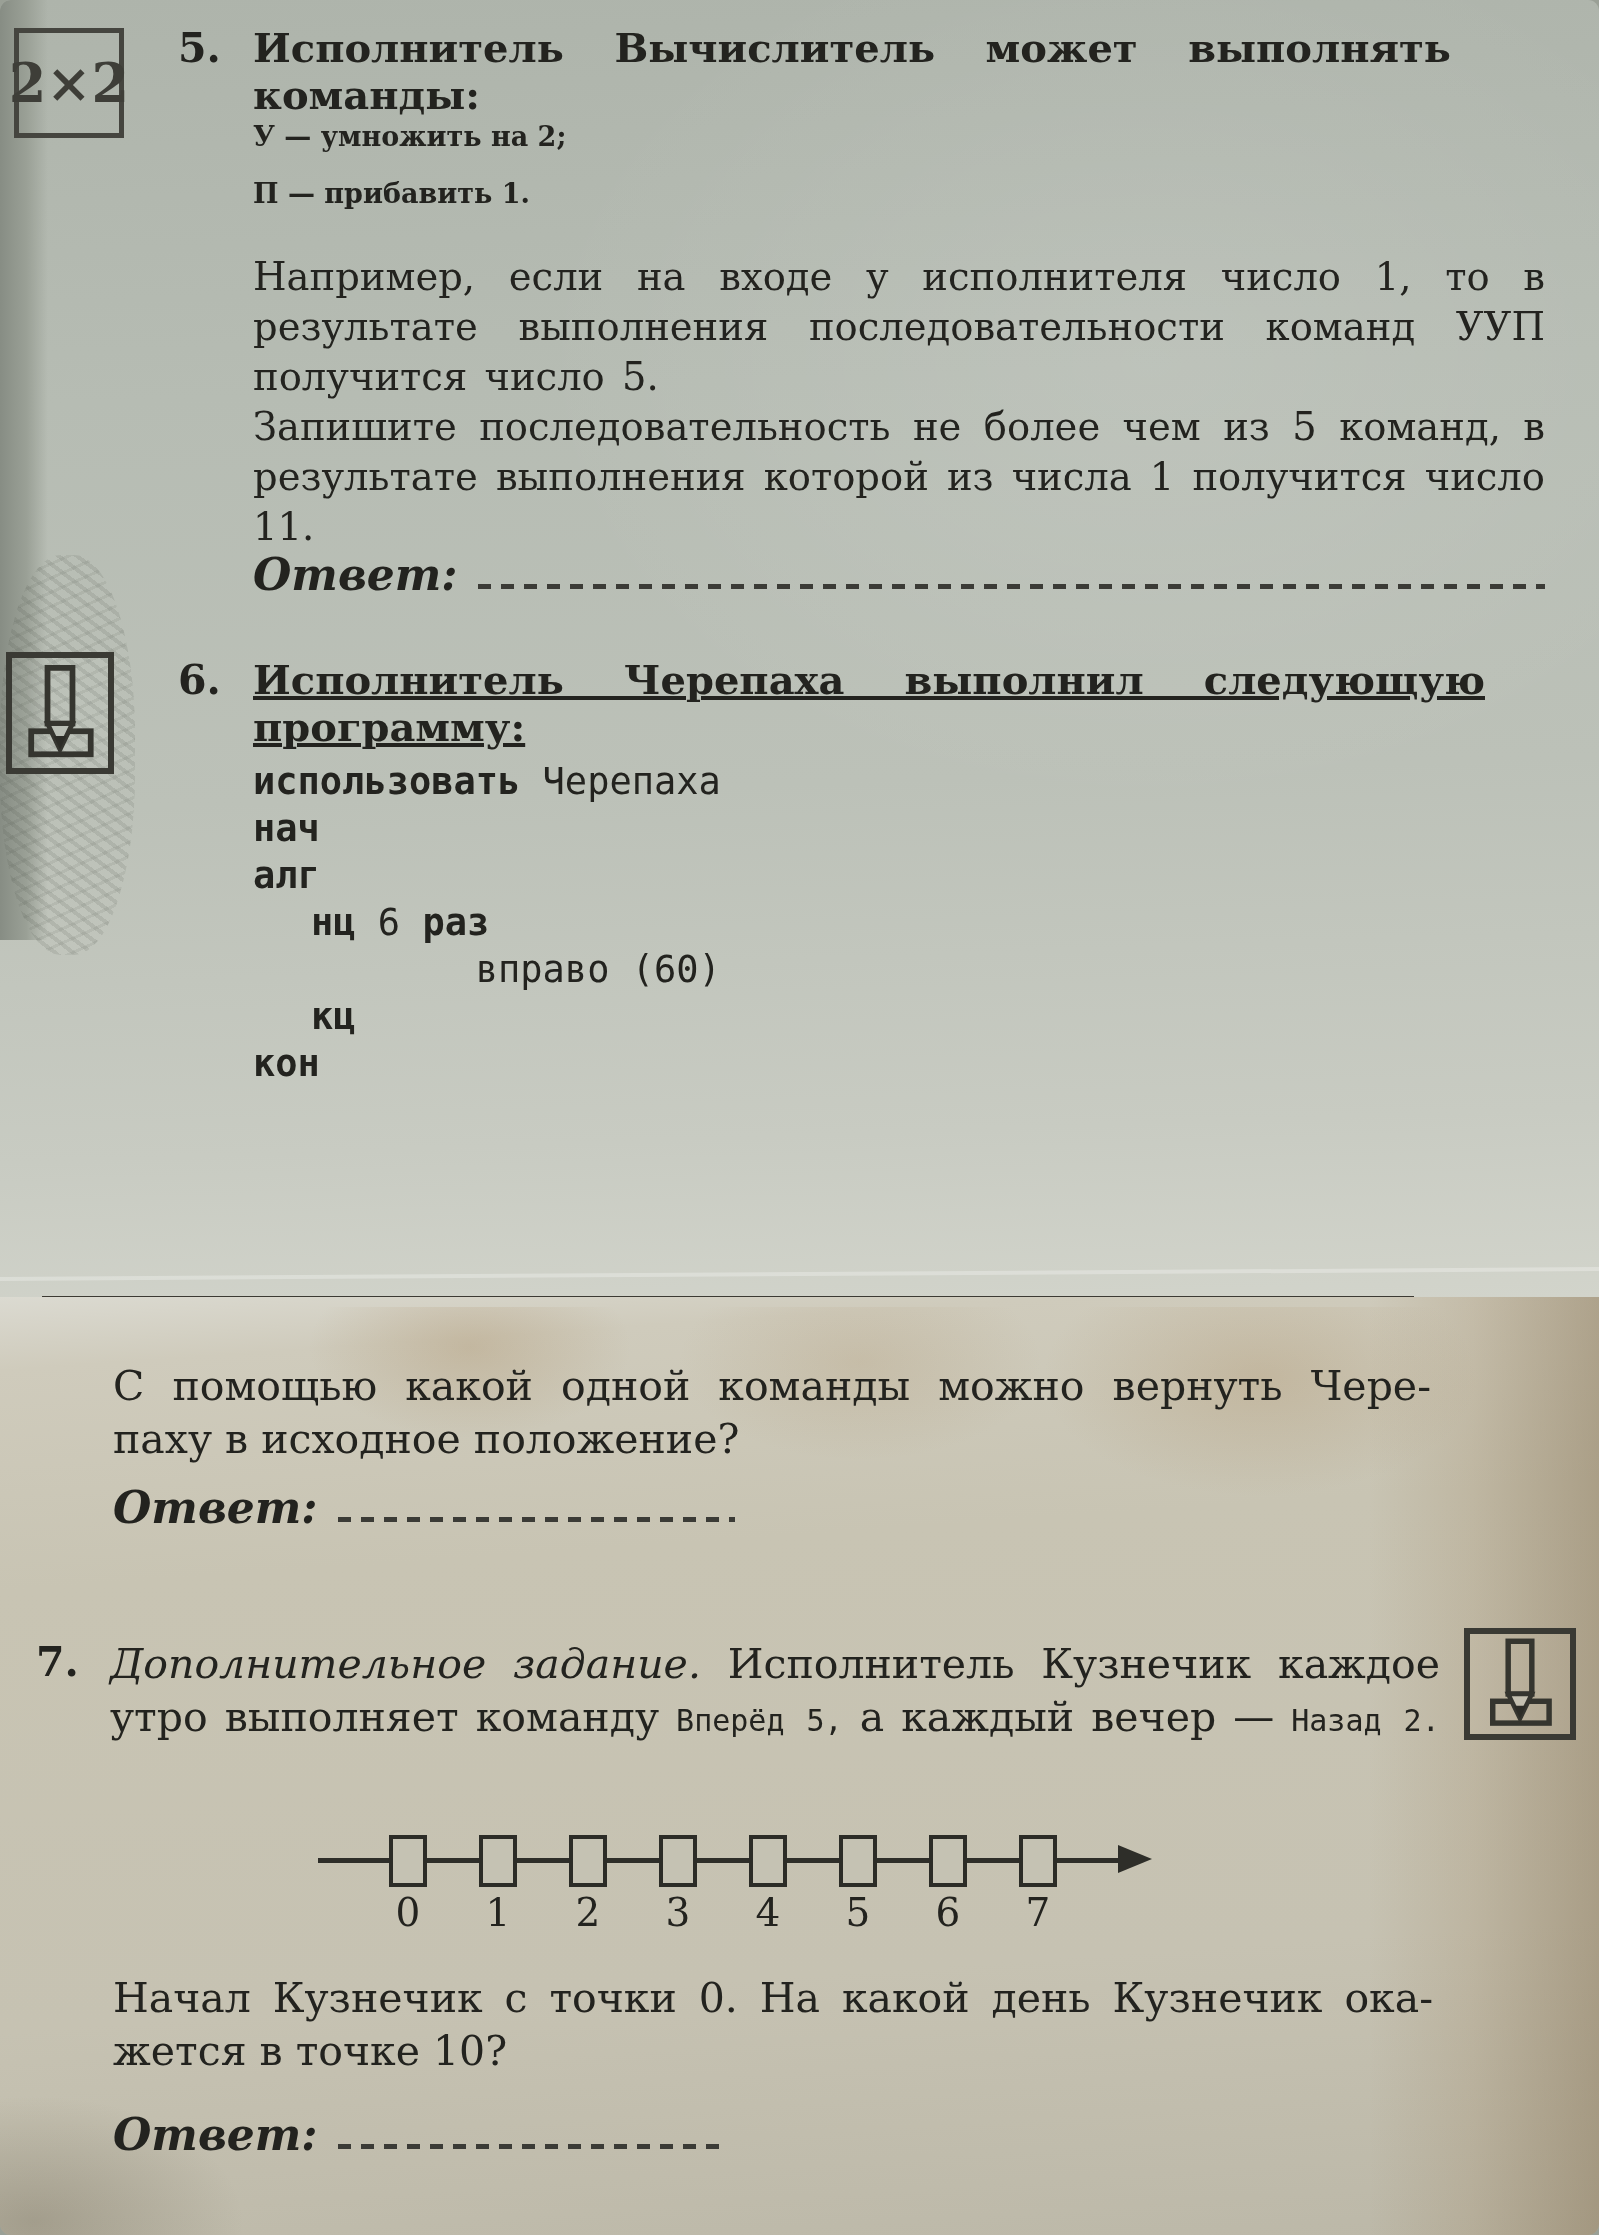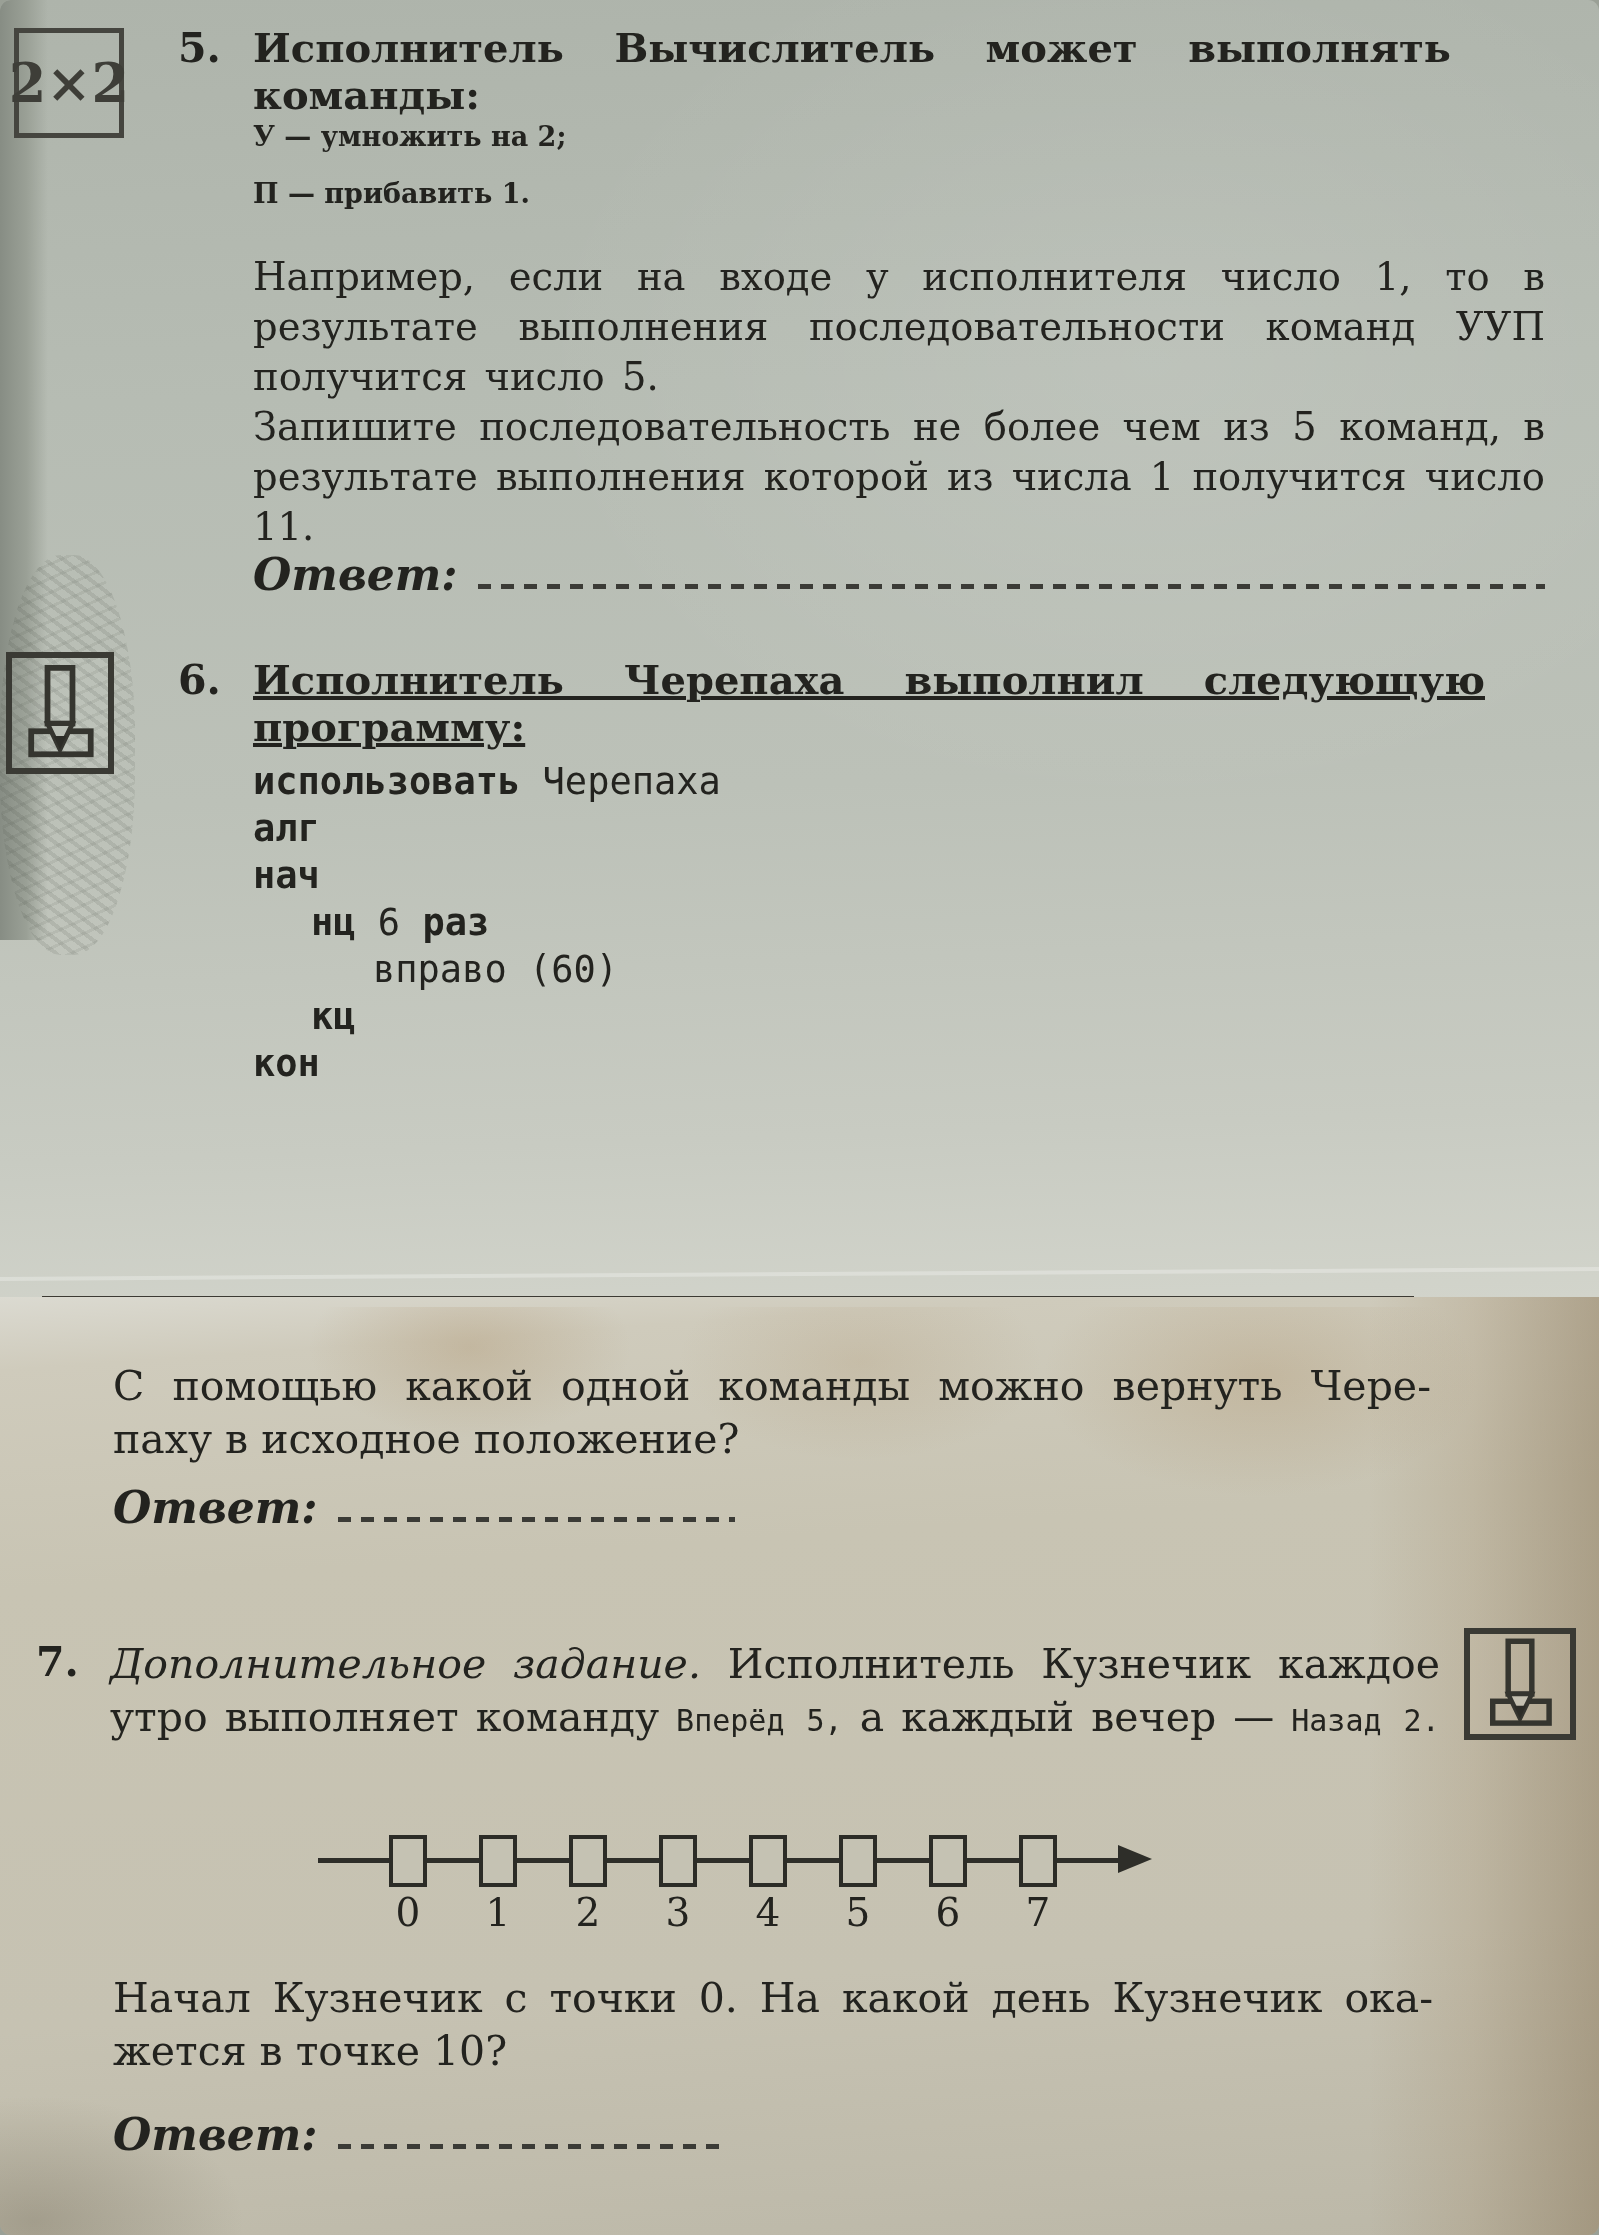--- a/index.html
+++ b/index.html
@@ -50,21 +50,21 @@
   .fill-line{display:block;text-align:justify;text-align-last:justify;}
   .answer{display:flex;align-items:flex-end;}
   .alabel{font-style:italic;font-weight:bold;font-size:44px;line-height:46px;}
   .aline{flex:1;height:5px;margin-left:20px;margin-bottom:9px;
     background:repeating-linear-gradient(90deg,#3b3b36 0 13px,transparent 13px 23px);}
 
   
   .code{font-family:"DejaVu Sans Mono","Liberation Mono",monospace;font-size:37px;line-height:47px;}
   .code b{font-weight:bold;}
   .ind1{padding-left:58px;}
-  .ind2{padding-left:120px;}
+  .ind2{padding-left:120px;text-align:right;}
 
   
   .badge{left:14px;top:28px;width:100px;height:100px;border:5px solid #45453f;
     display:flex;align-items:center;justify-content:center;
     font-weight:bold;font-size:54px;color:#3e3e38;}
   .icon-box{border:6px solid #3a3a34;background:rgba(255,255,255,.03);}
   .pen1{left:6px;top:652px;width:96px;height:110px;}
   .pen2{left:1464px;top:1628px;width:100px;height:100px;}
   .icon-box svg{width:100%;height:100%;display:block;}
 
@@ -114,22 +114,22 @@
       <rect x="37" y="8" width="26" height="58" fill="none" stroke="#35352f" stroke-width="6"></rect>
       <path d="M37 66 L50 93 L63 66 Z" fill="#b9beb5" stroke="#35352f" stroke-width="5"></path>
       <path d="M43.5 79 L50 93 L56.5 79 Z" fill="#2c2c27"></path>
     </svg>
   </div>
   <div class="abs num" style="left:178px;top:656px;">6.</div>
   <div class="abs ptitle" style="left:253px;top:656px;width:1232px;text-decoration:underline;">Исполнитель Черепаха выполнил следующую программу:</div>
 
   <div class="abs code" style="left:253px;top:758px;">
     <div><b>использовать</b><span> Черепаха</span></div>
+    <div><b>нач</b></div>
     <div><b>алг</b></div>
-    <div><b>нач</b></div>
     <div class="ind1"><b>нц</b><span> 6 </span><b>раз</b></div>
     <div class="ind2"><span>вправо (60)</span></div>
     <div class="ind1"><b>кц</b></div>
     <div><b>кон</b></div>
   </div>
 
   <div class="band"></div>
 
   <div class="page-bottom">
     <div class="warm-blobs"></div>

